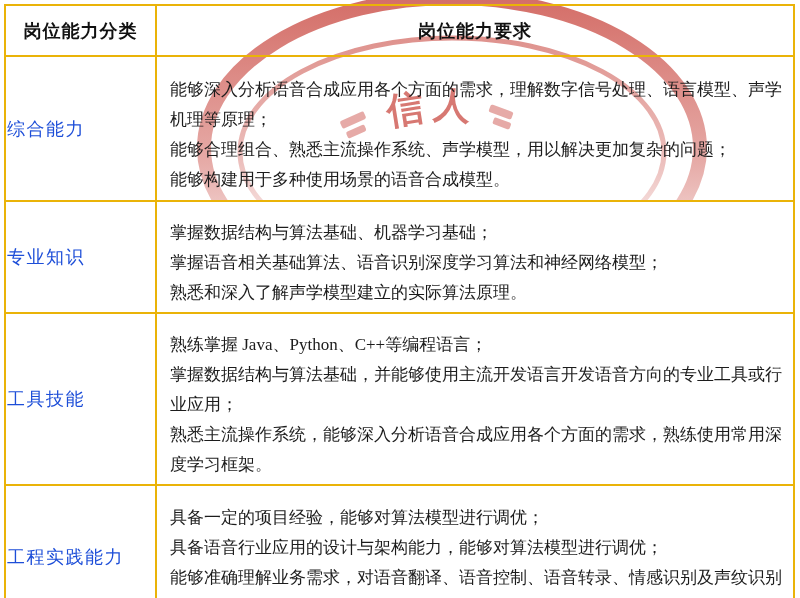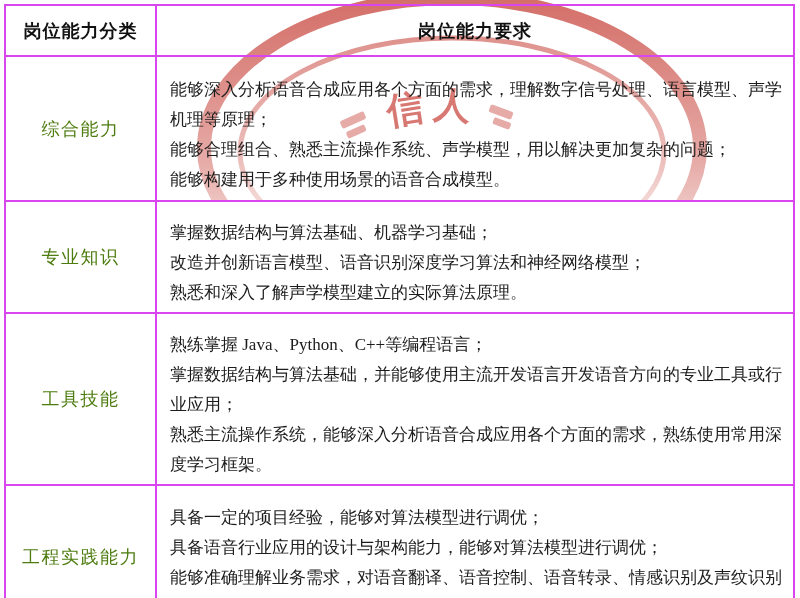--- a/index.html
+++ b/index.html
@@ -21,38 +21,37 @@
     position:absolute;
     left:4px;top:4px;
     width:791px;height:589px;
     border-collapse:collapse;
     table-layout:fixed;
     z-index:1;
     background:transparent;
   }
   table.cap-table th,
   table.cap-table td{
-    border:2px solid #d946ef;
+    border:2px solid #eab308;
     background:transparent;
   }
   th.hdr{
     background:#d8d8d8;
     font-weight:bold;
     font-size:18px;
     color:#111111;
     text-align:center;
     letter-spacing:1px;
   }
   col.c-cat{width:151px;}
   td.cat{
-    text-align:center;
     vertical-align:middle;
     font-size:18px;
     letter-spacing:1.5px;
-    color:#4d7c0f;
+    color:#1d4ed8;
   }
   td.req{
     vertical-align:middle;
     padding:16px 8px 4px 13px;
     font-size:17px;
     color:#1c1c1c;
     line-height:30px;
   }
   .req-line{margin:0;}
 </style>
@@ -104,21 +103,21 @@
       <td class="req">
         <p class="req-line">能够深入分析语音合成应用各个方面的需求，理解数字信号处理、语言模型、声学机理等原理；</p>
         <p class="req-line">能够合理组合、熟悉主流操作系统、声学模型，用以解决更加复杂的问题；</p>
         <p class="req-line">能够构建用于多种使用场景的语音合成模型。</p>
       </td>
     </tr>
     <tr style="height:103px;">
       <td class="cat">专业知识</td>
       <td class="req">
         <p class="req-line">掌握数据结构与算法基础、机器学习基础；</p>
-        <p class="req-line">改造并创新语言模型、语音识别深度学习算法和神经网络模型；</p>
+        <p class="req-line">掌握语音相关基础算法、语音识别深度学习算法和神经网络模型；</p>
         <p class="req-line">熟悉和深入了解声学模型建立的实际算法原理。</p>
       </td>
     </tr>
     <tr style="height:146px;">
       <td class="cat">工具技能</td>
       <td class="req">
         <p class="req-line">熟练掌握 Java、Python、C++等编程语言；</p>
         <p class="req-line">掌握数据结构与算法基础，并能够使用主流开发语言开发语音方向的专业工具或行业应用；</p>
         <p class="req-line">熟悉主流操作系统，能够深入分析语音合成应用各个方面的需求，熟练使用常用深度学习框架。</p>
       </td>

